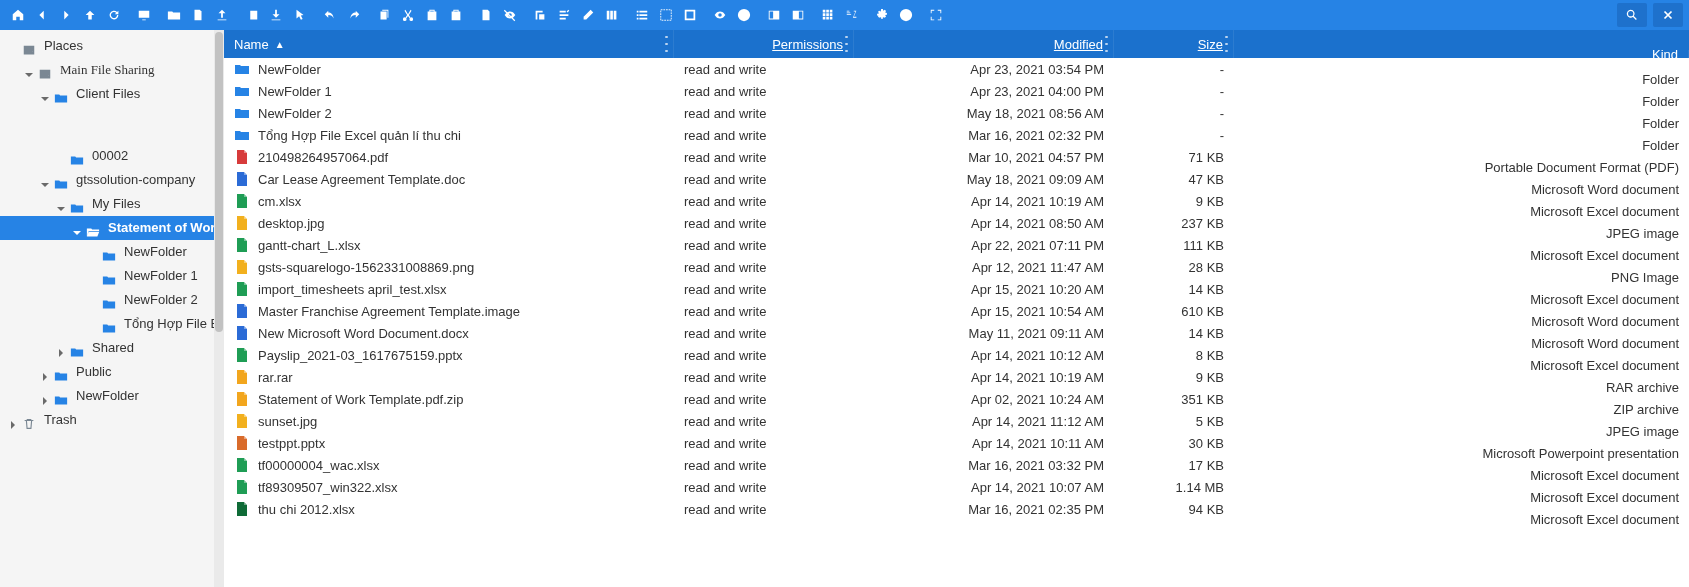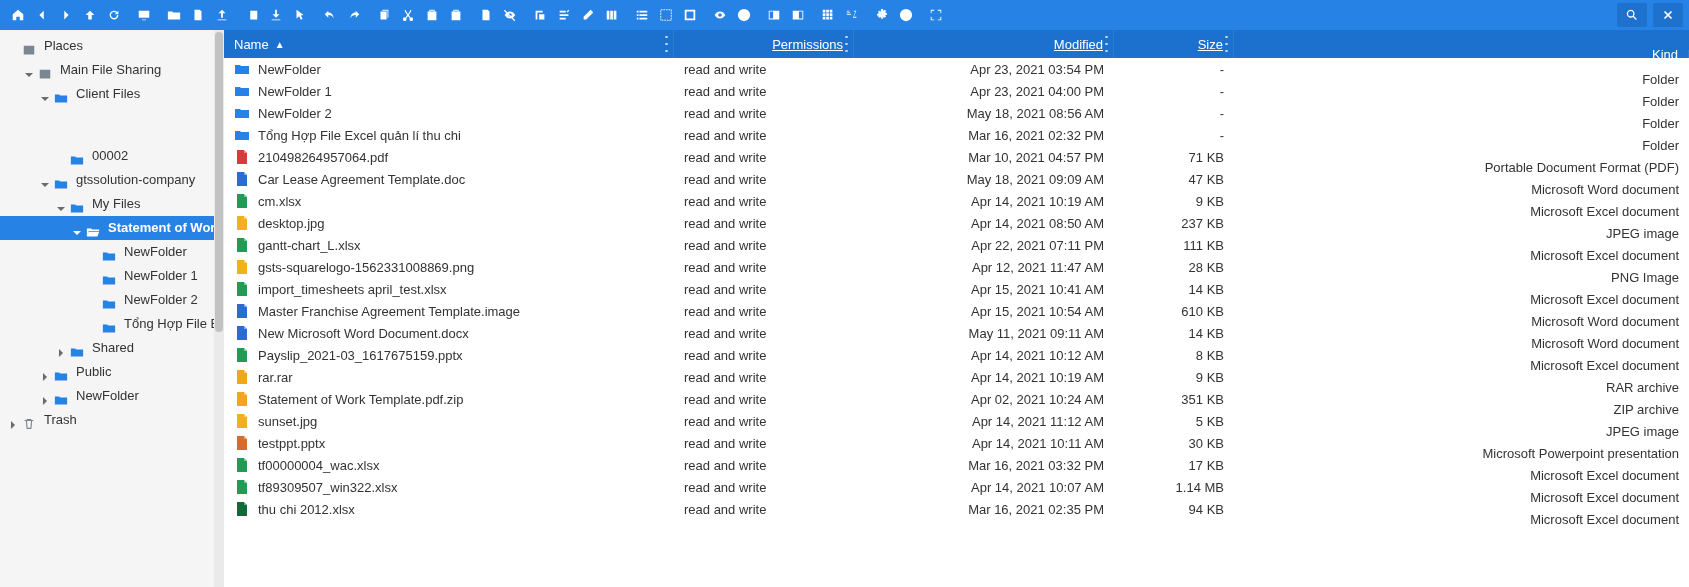--- a/index.html
+++ b/index.html
@@ -323,21 +323,21 @@
     <div class="tree" id="tree">
         <div class="tree-item" style="padding-left: 6px;">
           <span class="caret"></span>
           <span class="node-ic disk">
             <svg viewBox="0 0 16 16" width="16" height="14">
               <path fill="#7a8793" d="M2 3h12v10H2zm1 7h10v2H3zm8 .5a.7.7 0 1 0 1.4 0 .7.7 0 0 0-1.4 0z"></path>
             </svg>
           </span>
           <span class="tree-label">Places</span>
         </div>
-        <div class="tree-item" style="padding-left: 22px;">
+        <div class="tree-item" style="padding-left: 22px; font-family: Liberation Serif, serif;">
           <span class="caret">
             <svg viewBox="0 0 10 10" width="10" height="10">
               <path d="M1 3l4 4 4-4z"></path>
             </svg>
           </span>
           <span class="node-ic disk">
             <svg viewBox="0 0 16 16" width="16" height="14">
               <path fill="#7a8793" d="M2 3h12v10H2zm1 7h10v2H3zm8 .5a.7.7 0 1 0 1.4 0 .7.7 0 0 0-1.4 0z"></path>
             </svg>
           </span>
@@ -693,21 +693,21 @@
           <div class="cell name col-name">
             <span class="file-ic">
               <svg viewBox="0 0 16 16" width="16" height="16">
                 <path fill="#1f9d55" d="M3 1h7l3 3v11H3z"></path>
                 <path fill="#fff" opacity=".4" d="M10 1v3h3z"></path>
               </svg>
             </span>
             <span>import_timesheets april_test.xlsx</span>
           </div>
           <div class="cell col-perm">read and write</div>
-          <div class="cell right col-mod">Apr 15, 2021 10:41 AM</div>
+          <div class="cell right col-mod">Apr 15, 2021 10:20 AM</div>
           <div class="cell right col-size">14 KB</div>
           <div class="cell right col-kind">Microsoft Excel document</div>
         </div>
         <div class="row">
           <div class="cell name col-name">
             <span class="file-ic">
               <svg viewBox="0 0 16 16" width="16" height="16">
                 <path fill="#2b6bd6" d="M3 1h7l3 3v11H3z"></path>
                 <path fill="#fff" opacity=".4" d="M10 1v3h3z"></path>
               </svg>

